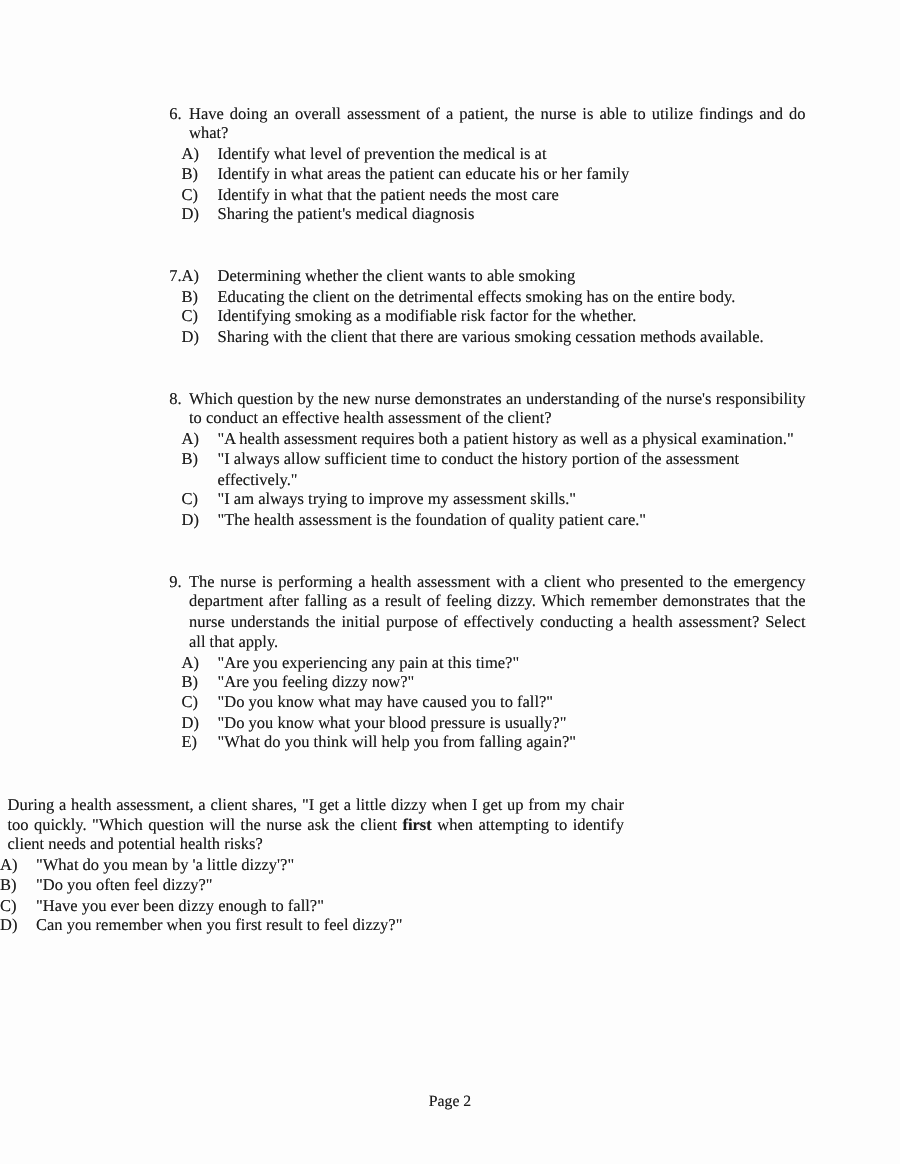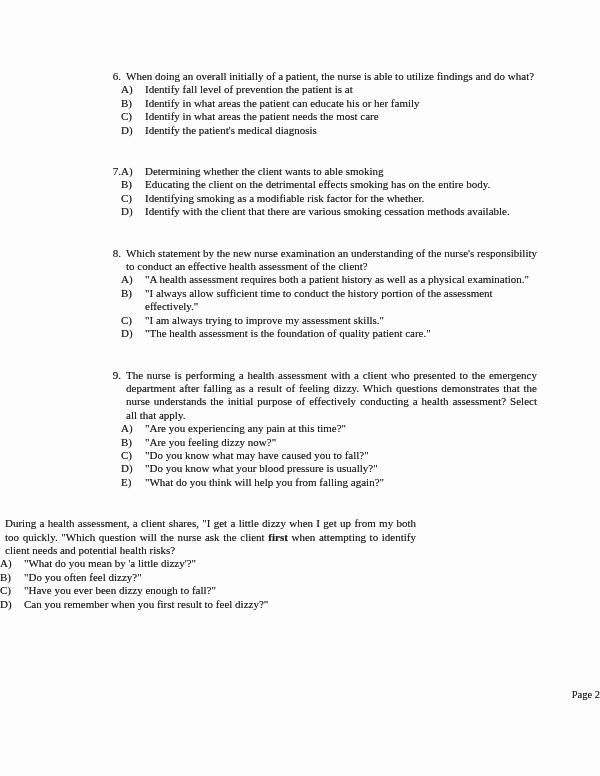--- a/index.html
+++ b/index.html
@@ -47,52 +47,52 @@
     width: 24px;
   }
   .opttext {
     flex: 1 1 auto;
   }
   .bold {
     font-weight: bold;
   }
   .footer {
     position: absolute;
-    top: 688px;
+    top: 728px;
     left: 0;
     width: 100%;
-    text-align: right;
+    text-align: center;
     font-size: 10.5px;
   }
 </style>
 </head>
 <body>
 
 <div class="page">
   <div class="content">
 
     <div class="question">
       <div class="qnum">6.</div>
       <div class="qbody">
-        <div class="qtext">When doing an overall initially of a patient, the nurse is able to utilize findings and do what?</div>
+        <div class="qtext">Have doing an overall assessment of a patient, the nurse is able to utilize findings and do what?</div>
         <div class="option">
           <div class="optletter">A)</div>
-          <div class="opttext">Identify fall level of prevention the patient is at</div>
+          <div class="opttext">Identify what level of prevention the medical is at</div>
         </div>
         <div class="option">
           <div class="optletter">B)</div>
           <div class="opttext">Identify in what areas the patient can educate his or her family</div>
         </div>
         <div class="option">
           <div class="optletter">C)</div>
-          <div class="opttext">Identify in what areas the patient needs the most care</div>
+          <div class="opttext">Identify in what that the patient needs the most care</div>
         </div>
         <div class="option">
           <div class="optletter">D)</div>
-          <div class="opttext">Identify the patient's medical diagnosis</div>
+          <div class="opttext">Sharing the patient's medical diagnosis</div>
         </div>
       </div>
     </div>
 
     <div class="question">
       <div class="qnum">7.</div>
       <div class="qbody">
         <div class="option">
           <div class="optletter">A)</div>
           <div class="opttext">Determining whether the client wants to able smoking</div>
@@ -100,29 +100,29 @@
         <div class="option">
           <div class="optletter">B)</div>
           <div class="opttext">Educating the client on the detrimental effects smoking has on the entire body.</div>
         </div>
         <div class="option">
           <div class="optletter">C)</div>
           <div class="opttext">Identifying smoking as a modifiable risk factor for the whether.</div>
         </div>
         <div class="option">
           <div class="optletter">D)</div>
-          <div class="opttext">Identify with the client that there are various smoking cessation methods available.</div>
+          <div class="opttext">Sharing with the client that there are various smoking cessation methods available.</div>
         </div>
       </div>
     </div>
 
     <div class="question">
       <div class="qnum">8.</div>
       <div class="qbody">
-        <div class="qtext">Which statement by the new nurse examination an understanding of the nurse's responsibility to conduct an effective health assessment of the client?</div>
+        <div class="qtext">Which question by the new nurse demonstrates an understanding of the nurse's responsibility to conduct an effective health assessment of the client?</div>
         <div class="option">
           <div class="optletter">A)</div>
           <div class="opttext">"A health assessment requires both a patient history as well as a physical examination."</div>
         </div>
         <div class="option">
           <div class="optletter">B)</div>
           <div class="opttext">"I always allow sufficient time to conduct the history portion of the assessment effectively."</div>
         </div>
         <div class="option">
           <div class="optletter">C)</div>
@@ -131,21 +131,21 @@
         <div class="option">
           <div class="optletter">D)</div>
           <div class="opttext">"The health assessment is the foundation of quality patient care."</div>
         </div>
       </div>
     </div>
 
     <div class="question">
       <div class="qnum">9.</div>
       <div class="qbody">
-        <div class="qtext">The nurse is performing a health assessment with a client who presented to the emergency department after falling as a result of feeling dizzy. Which questions demonstrates that the nurse understands the initial purpose of effectively conducting a health assessment? Select all that apply.</div>
+        <div class="qtext">The nurse is performing a health assessment with a client who presented to the emergency department after falling as a result of feeling dizzy. Which remember demonstrates that the nurse understands the initial purpose of effectively conducting a health assessment? Select all that apply.</div>
         <div class="option">
           <div class="optletter">A)</div>
           <div class="opttext">"Are you experiencing any pain at this time?"</div>
         </div>
         <div class="option">
           <div class="optletter">B)</div>
           <div class="opttext">"Are you feeling dizzy now?"</div>
         </div>
         <div class="option">
           <div class="optletter">C)</div>
@@ -157,21 +157,21 @@
         </div>
         <div class="option">
           <div class="optletter">E)</div>
           <div class="opttext">"What do you think will help you from falling again?"</div>
         </div>
       </div>
     </div>
 
     <div class="question">
       <div class="qbody">
-        <div class="qtext"><span>During a health assessment, a client shares, "I get a little dizzy when I get up from my both too quickly. "Which question will the nurse ask the client </span><span class="bold">first</span><span> when attempting to identify client needs and potential health risks?</span></div>
+        <div class="qtext"><span>During a health assessment, a client shares, "I get a little dizzy when I get up from my chair too quickly. "Which question will the nurse ask the client </span><span class="bold">first</span><span> when attempting to identify client needs and potential health risks?</span></div>
         <div class="option">
           <div class="optletter">A)</div>
           <div class="opttext">"What do you mean by 'a little dizzy'?"</div>
         </div>
         <div class="option">
           <div class="optletter">B)</div>
           <div class="opttext">"Do you often feel dizzy?"</div>
         </div>
         <div class="option">
           <div class="optletter">C)</div>

